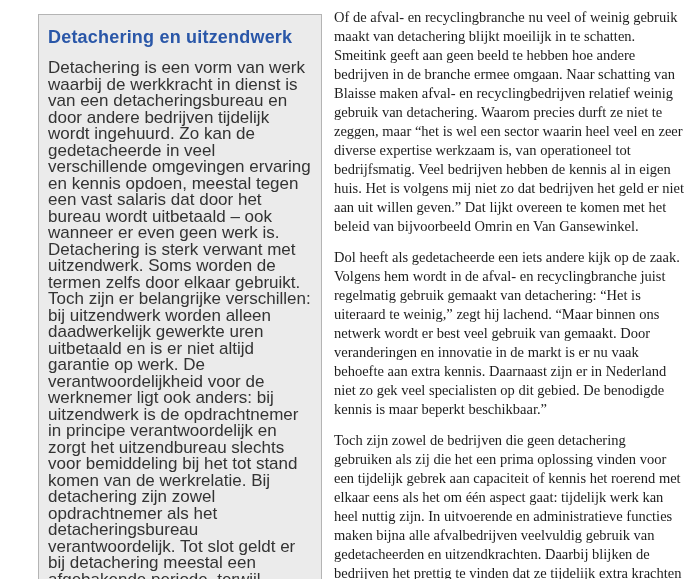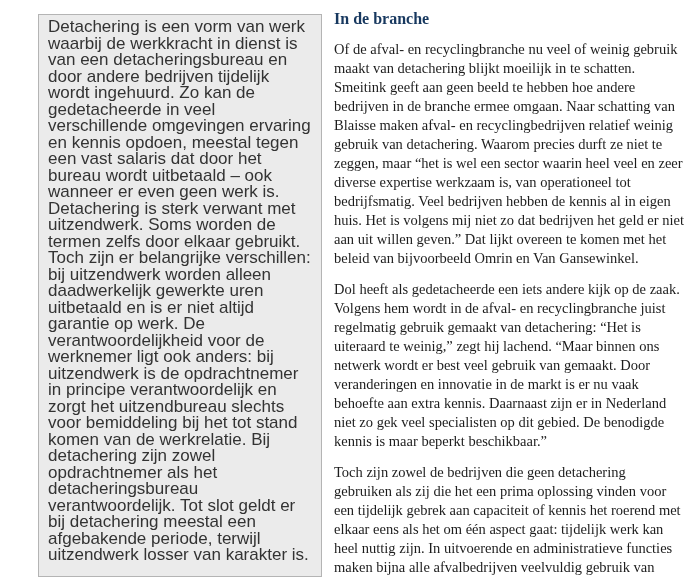--- a/index.html
+++ b/index.html
@@ -60,24 +60,24 @@
     color: var(--body-text, #1c1c1c);
     text-align: left;
   }
 </style>
 </head>
 <body>
 
 <div class="page">
 
   <aside class="info-box">
+    <h2>Detachering en uitzendwerk</h2>
     <p>Detachering is een vorm van werk waarbij de werkkracht in dienst is van een detacheringsbureau en door andere bedrijven tijdelijk wordt ingehuurd. Zo kan de gedetacheerde in veel verschillende omgevingen ervaring en kennis opdoen, meestal tegen een vast salaris dat door het bureau wordt uitbetaald – ook wanneer er even geen werk is. Detachering is sterk verwant met uitzendwerk. Soms worden de termen zelfs door elkaar gebruikt. Toch zijn er belangrijke verschillen: bij uitzendwerk worden alleen daadwerkelijk gewerkte uren uitbetaald en is er niet altijd garantie op werk. De verantwoordelijkheid voor de werknemer ligt ook anders: bij uitzendwerk is de opdrachtnemer in principe verantwoordelijk en zorgt het uitzendbureau slechts voor bemiddeling bij het tot stand komen van de werkrelatie. Bij detachering zijn zowel opdrachtnemer als het detacheringsbureau verantwoordelijk. Tot slot geldt er bij detachering meestal een afgebakende periode, terwijl uitzendwerk losser van karakter is.</p>
   </aside>
 
-  <h1 class="article-heading">In de branche</h1>
 
   <p class="article-paragraph">Of de afval- en recyclingbranche nu veel of weinig gebruik maakt van detachering blijkt moeilijk in te schatten. Smeitink geeft aan geen beeld te hebben hoe andere bedrijven in de branche ermee omgaan. Naar schatting van Blaisse maken afval- en recyclingbedrijven relatief weinig gebruik van detachering. Waarom precies durft ze niet te zeggen, maar “het is wel een sector waarin heel veel en zeer diverse expertise werkzaam is, van operationeel tot bedrijfsmatig. Veel bedrijven hebben de kennis al in eigen huis. Het is volgens mij niet zo dat bedrijven het geld er niet aan uit willen geven.” Dat lijkt overeen te komen met het beleid van bijvoorbeeld Omrin en Van Gansewinkel.</p>
 
   <p class="article-paragraph">Dol heeft als gedetacheerde een iets andere kijk op de zaak. Volgens hem wordt in de afval- en recyclingbranche juist regelmatig gebruik gemaakt van detachering: “Het is uiteraard te weinig,” zegt hij lachend. “Maar binnen ons netwerk wordt er best veel gebruik van gemaakt. Door veranderingen en innovatie in de markt is er nu vaak behoefte aan extra kennis. Daarnaast zijn er in Nederland niet zo gek veel specialisten op dit gebied. De benodigde kennis is maar beperkt beschikbaar.”</p>
 
   <p class="article-paragraph">Toch zijn zowel de bedrijven die geen detachering gebruiken als zij die het een prima oplossing vinden voor een tijdelijk gebrek aan capaciteit of kennis het roerend met elkaar eens als het om één aspect gaat: tijdelijk werk kan heel nuttig zijn. In uitvoerende en administratieve functies maken bijna alle afvalbedrijven veelvuldig gebruik van gedetacheerden en uitzendkrachten. Daarbij blijken de bedrijven het prettig te vinden dat ze tijdelijk extra krachten in kunnen huren, zonder een belofte van vast werk te hoeven doen. In de veranderende markt is het namelijk altijd de vraag of ze zo’n belofte waar zouden kunnen maken. Zo is geen enkel bedrijf helemaal vies van detachering.</p>
 
 </div>
 
 </body></html>

